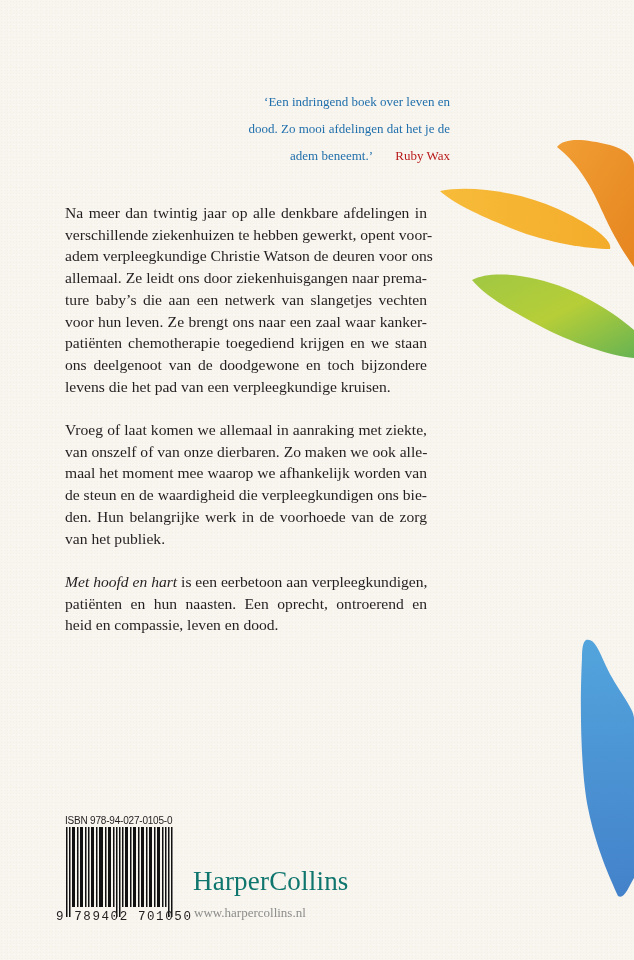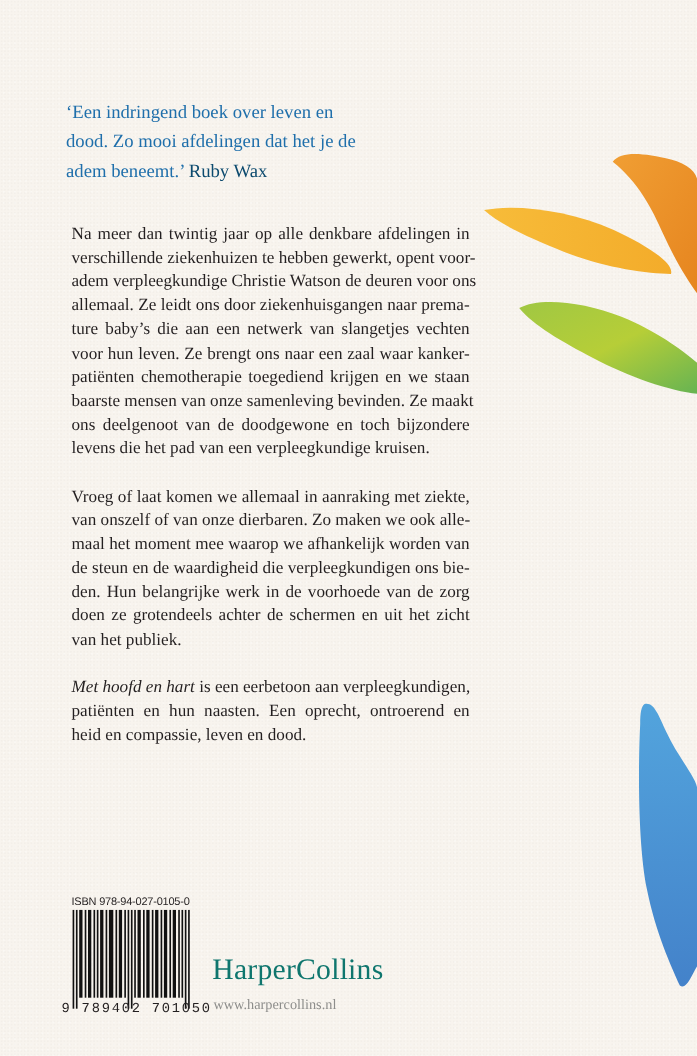--- a/index.html
+++ b/index.html
@@ -21,27 +21,28 @@
       color: #231f20;
     }
     .leaf {
       position: absolute;
     }
     .quote {
       position: absolute;
       left: 60px;
       top: 88px;
       width: 390px;
-      text-align: left;
-      font-size: 17px;
+      text-align: right;
+      font-size: 13px;
       line-height: 27px;
       color: #1f6fab;
     }
     .quote .author {
-      color: #0c4a6e;
+      color: #b91c1c;
+      margin-left: 20px;
     }
     .body-text {
       position: absolute;
       left: 65px;
       top: 202px;
       width: 362px;
       font-size: 15.6px;
       line-height: 21.7px;
       text-align: justify;
       hyphens: manual;
@@ -155,31 +156,29 @@
 
 <div class="body-text">
   <p>
     <span class="line">Na meer dan twintig jaar op alle denkbare afdelingen in</span>
     <span class="line">verschillende ziekenhuizen te hebben gewerkt, opent voor-</span>
     <span class="line">adem verpleegkundige Christie Watson de deuren voor ons</span>
     <span class="line">allemaal. Ze leidt ons door ziekenhuisgangen naar prema-</span>
     <span class="line">ture baby’s die aan een netwerk van slangetjes vechten</span>
     <span class="line">voor hun leven. Ze brengt ons naar een zaal waar kanker-</span>
     <span class="line">patiënten chemotherapie toegediend krijgen en we staan</span>
-    <span class="line">baarste mensen van onze samenleving bevinden. Ze maakt</span>
     <span class="line">ons deelgenoot van de doodgewone en toch bijzondere</span>
     <span class="line last">levens die het pad van een verpleegkundige kruisen.</span>
   </p>
   <p>
     <span class="line">Vroeg of laat komen we allemaal in aanraking met ziekte,</span>
     <span class="line">van onszelf of van onze dierbaren. Zo maken we ook alle-</span>
     <span class="line">maal het moment mee waarop we afhankelijk worden van</span>
     <span class="line">de steun en de waardigheid die verpleegkundigen ons bie-</span>
     <span class="line">den. Hun belangrijke werk in de voorhoede van de zorg</span>
-    <span class="line">doen ze grotendeels achter de schermen en uit het zicht</span>
     <span class="line last">van het publiek.</span>
   </p>
   <p>
     <span class="line"><em>Met hoofd en hart</em><span> is een eerbetoon aan verpleegkundigen,</span></span>
     <span class="line">patiënten en hun naasten. Een oprecht, ontroerend en</span>
     <span class="line last">heid en compassie, leven en dood.</span>
   </p>
 </div>
 
 <div class="isbn-label">ISBN 978-94-027-0105-0</div>

